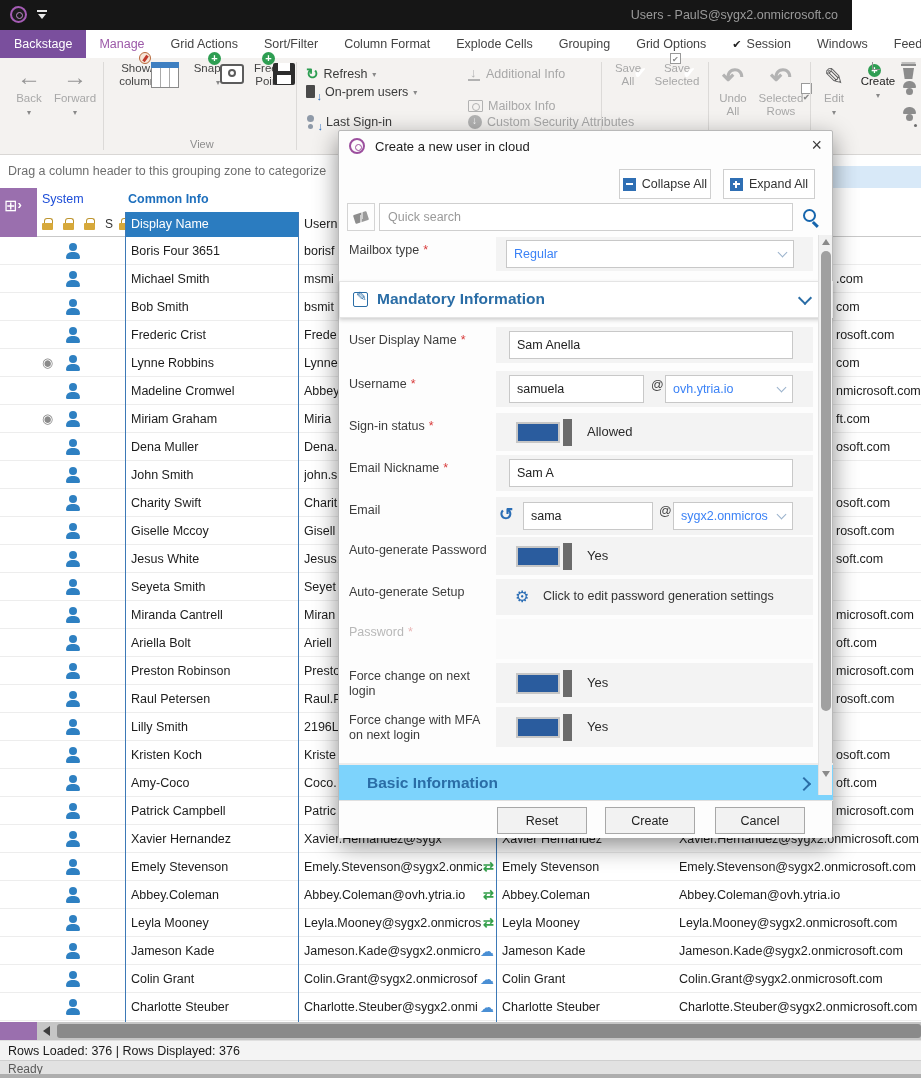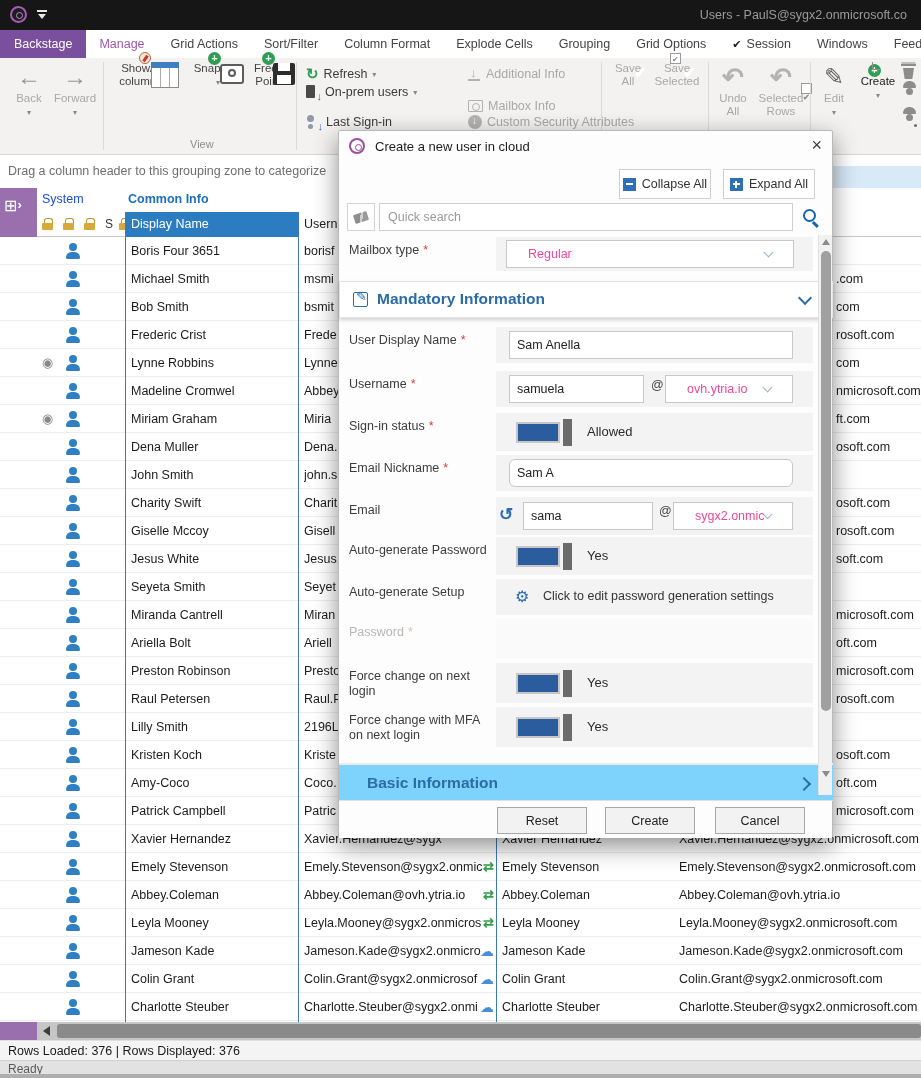--- a/index.html
+++ b/index.html
@@ -1,21 +1,21 @@
 <!DOCTYPE html>
 <html><head>
 <meta charset="utf-8">
 <style>
   * { margin:0; padding:0; box-sizing:border-box; }
   body { font-family:"Liberation Sans", sans-serif; background:#888; }
   .app { position:relative; width:921px; height:1078px; background:#fff; overflow:hidden; font-family:"Liberation Sans", sans-serif; }
   .abs { position:absolute; }
 
   
-  .titlebar { position:absolute; left:0; top:0; width:921px; height:30px; background:#161616; }
+  .titlebar { position:absolute; left:0; top:0; width:852px; height:30px; background:#161616; }
   .logo-ring { position:absolute; left:10px; top:6px; width:17px; height:17px; border:2px solid #a55cb5; border-radius:50%; background:#1d1d1d; }
   .logo-ring::after { content:""; position:absolute; left:4px; top:4px; width:5px; height:5px; border:1.5px solid #c08ccc; border-radius:50%; }
   .qat-icon { position:absolute; left:36px; top:10px; width:12px; height:10px; }
   .qat-icon::before { content:""; position:absolute; left:1px; top:0; width:10px; height:2px; background:#e8e8e8; }
   .qat-icon::after { content:""; position:absolute; left:2px; top:4px; border-left:4px solid transparent; border-right:4px solid transparent; border-top:5px solid #e8e8e8; }
   .win-title { position:absolute; right:14px; top:8px; font-size:12.5px; color:#9a9a9a; }
 
   
   .tabrow { position:absolute; left:0; top:30px; width:921px; height:28px; background:#ffffff; display:flex; align-items:stretch; }
   .tab { display:flex; align-items:center; padding:0 13px; font-size:12.5px; color:#444; white-space:nowrap; cursor:default; }
@@ -142,21 +142,21 @@
   .mag::after { content:""; position:absolute; right:1px; bottom:1px; width:7px; height:2.5px; background:#1565ad; transform:rotate(45deg); }
 
   .frow { position:absolute; left:0; width:493px; }
   .flabel { position:absolute; left:10px; top:6px; width:142px; font-size:12.5px; color:#3c3c3c; line-height:15px; }
   .req { color:#d83b3b; margin-left:4px; }
   .dim { color:#b8b8b8; }
   .req.dim { color:#e8b4b4; }
   .fstrip { position:absolute; left:157px; top:0; width:317px; height:100%; background:#f3f3f3; }
   .fstrip.white { background:#fafafa; }
   .finput { position:absolute; height:28px; border:1px solid #c8c8c8; background:#fff; font-size:12.5px; padding:0 7px; color:#222; font-family:"Liberation Sans",sans-serif; }
-  .fselect { position:absolute; height:28px; border:1px solid #c8c8c8; background:#fff; font-size:12.5px; color:#ec4899; display:flex; align-items:center; padding:0 21px; justify-content:space-between; }
+  .fselect { position:absolute; height:28px; border:1px solid #c8c8c8; background:#fff; font-size:12.5px; color:#3b82f6; display:flex; align-items:center; padding:0 7px; justify-content:space-between; }
   .schev { width:7px; height:7px; border-right:1.5px solid #9ab2cc; border-bottom:1.5px solid #9ab2cc; transform:rotate(45deg); margin-top:-3px; }
   .at { position:absolute; top:7px; font-size:12.5px; color:#444; }
   .tog { position:absolute; display:flex; align-items:center; }
   .togtrack { width:44px; height:21px; background:#2a5c9e; border:2px solid #c6c6c6; }
   .togthumb { width:9px; height:27px; background:#6b6b6b; margin-left:3px; }
   .togval { position:absolute; font-size:13px; color:#2b2b2b; }
   .secbar { position:absolute; left:0; width:494px; background:#fff; box-shadow:0 2px 4px rgba(0,0,0,.18); border:1px solid #e4e4e4; }
   .sec-ico { position:absolute; left:13px; top:10px; width:15px; height:15px; border:1.5px solid #2a6da6; border-radius:2px; }
   .sec-ico::after { content:"✎"; position:absolute; left:2px; top:-4px; color:#2a6da6; font-size:13px; }
   .sec-text { position:absolute; left:37px; top:8px; font-size:15.5px; font-weight:bold; color:#2a6da6; }
@@ -624,21 +624,21 @@
       <div class="tog" style="left:177px;top:6px;">
           <span class="togtrack"></span>
           <span class="togthumb"></span>
         </div>
       <span class="togval" style="left:248px;top:11px;">Allowed</span>
     </div>
 
     <div class="frow" style="top:324px;height:36px;">
       <div class="fstrip"></div>
       <div class="flabel"><span>Email Nickname</span><span class="req">*</span></div>
-      <input class="finput" style="left: 170px; top: 4px; width: 284px; border-radius: 6px;" value="Sam A">
+      <input class="finput" style="left: 170px; top: 4px; width: 284px;" value="Sam A">
     </div>
 
     <div class="frow" style="top:366px;height:38px;">
       <div class="fstrip"></div>
       <div class="flabel"><span>Email</span></div>
       <span class="undo-blue" style="left:160px;top:7px;">↺</span>
       <input class="finput" style="left: 184px; top: 5px; width: 130px;" value="sama">
       <span class="at" style="left:320px;">@</span>
       <div class="fselect" style="left:334px;top:5px;width:120px;">
         <span style="overflow:hidden;white-space:nowrap;">sygx2.onmicros</span>

